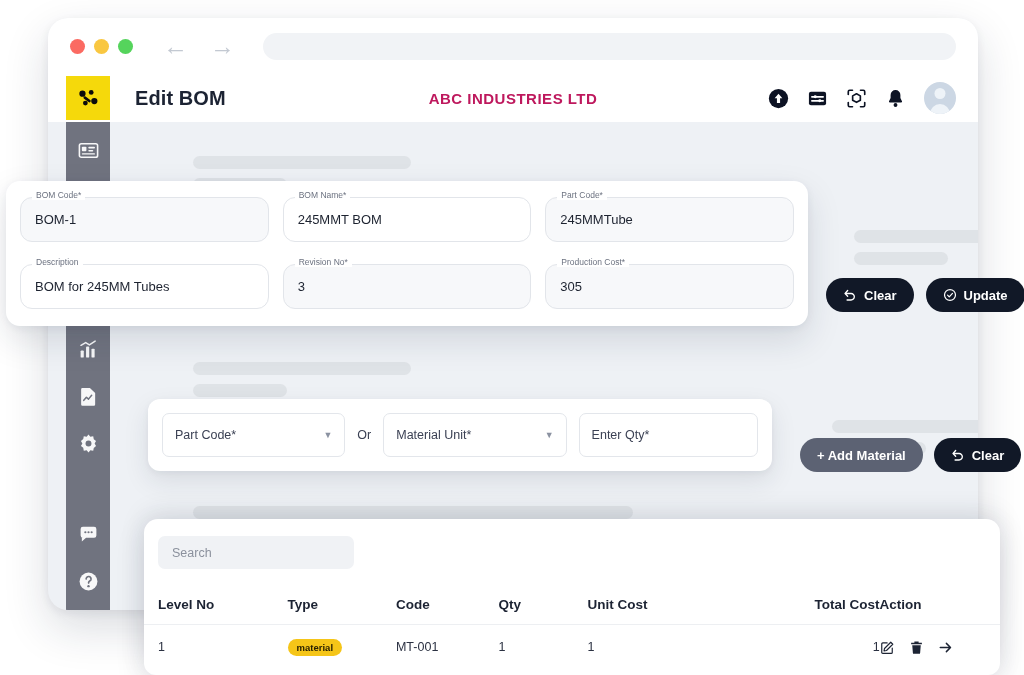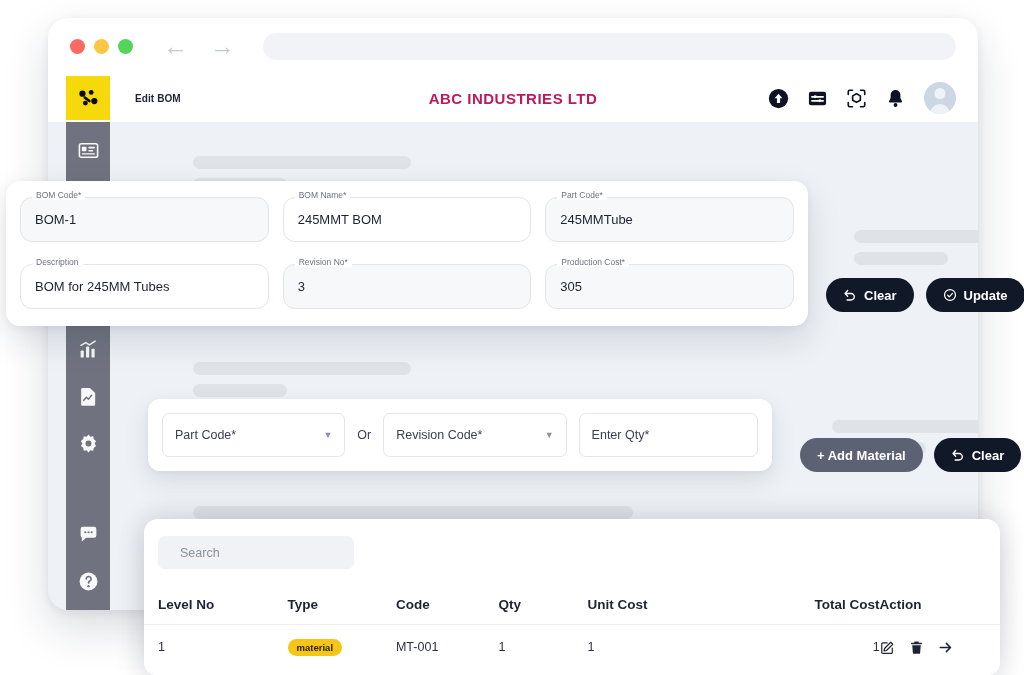--- a/index.html
+++ b/index.html
@@ -42,21 +42,21 @@
   .app-header {
     position: absolute; left: 0; top: 56px; width: 100%; height: 48px;
     background: #ffffff; display: flex; align-items: center;
   }
   .logo {
     width: 44px; height: 44px; margin-left: 18px; background: #F5D90B;
     display: flex; align-items: center; justify-content: center;
     flex: 0 0 44px;
   }
   .page-title {
-    margin-left: 25px; font-size: 10px; font-weight: bold; color: #1c2333;
+    margin-left: 25px; font-size: 20px; font-weight: bold; color: #1c2333;
     letter-spacing: .1px;
   }
   .company {
     position: absolute; left: 0; right: 0; text-align: center;
     font-size: 15px; font-weight: bold; color: #be185d; letter-spacing: .5px;
     pointer-events: none;
   }
   .hdr-icons {
     margin-left: auto; display: flex; align-items: center; gap: 18px;
     padding-right: 22px; position: relative; z-index: 2;
@@ -142,21 +142,21 @@
 
   
   .table-card {
     position: absolute; left: 144px; top: 519px; width: 856px; height: 156px;
     background: #ffffff; border-radius: 14px 14px 12px 12px;
     box-shadow: 0 -6px 26px rgba(25,35,60,.10), 0 10px 30px rgba(25,35,60,.12);
     overflow: hidden;
   }
   .search-box {
     margin: 17px 0 0 14px; width: 196px; height: 33px; border-radius: 7px;
-    background: #f0f2f5; display: flex; align-items: center; padding: 0 22px;
+    background: #f0f2f5; display: flex; align-items: center; padding: 0 14px;
     font-size: 12.5px; color: #8b919d;
   }
   .thead {
     display: flex; align-items: center; height: 40px;
     border-bottom: 1px solid #edeff2; margin-top: 16px; padding: 0 14px;
     font-size: 13.5px; font-weight: bold; color: #1c2333;
   }
   .trow {
     display: flex; align-items: center; height: 44px; padding: 0 14px;
     font-size: 12.5px; color: #2b3142;
@@ -350,21 +350,21 @@
     </div>
   </div>
 
   <div class="picker-card">
     <div class="select sel-part">
       <span>Part Code*</span>
       <span class="caret">▼</span>
     </div>
     <span class="or-label">Or</span>
     <div class="select sel-mat">
-      <span>Revision Code*</span>
+      <span>Material Unit*</span>
       <span class="caret">▼</span>
     </div>
     <div class="qty-input">Enter Qty*</div>
   </div>
 
   <div class="btnrow-mid">
     <div class="btn btn-gray">
       <span>+ Add Material</span>
     </div>
     <div class="btn btn-dark">

